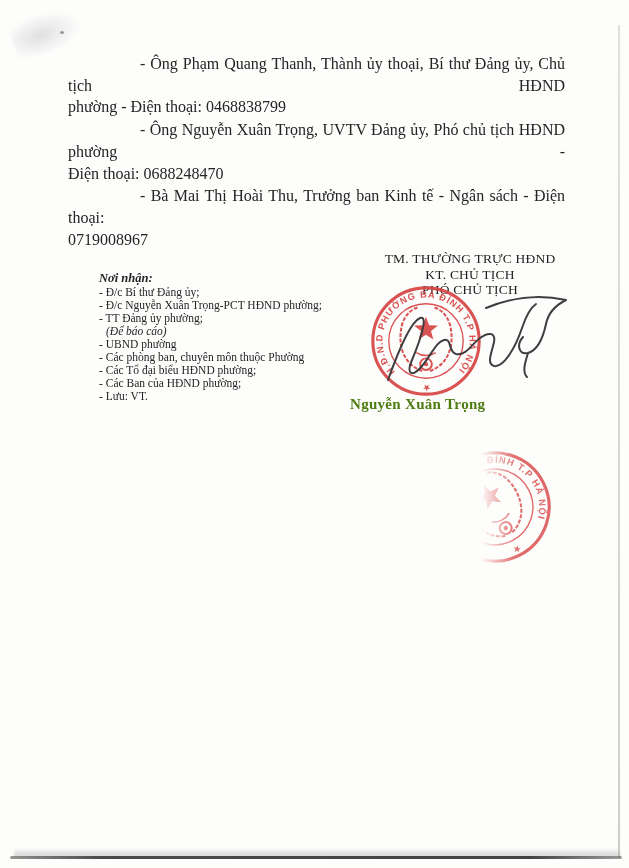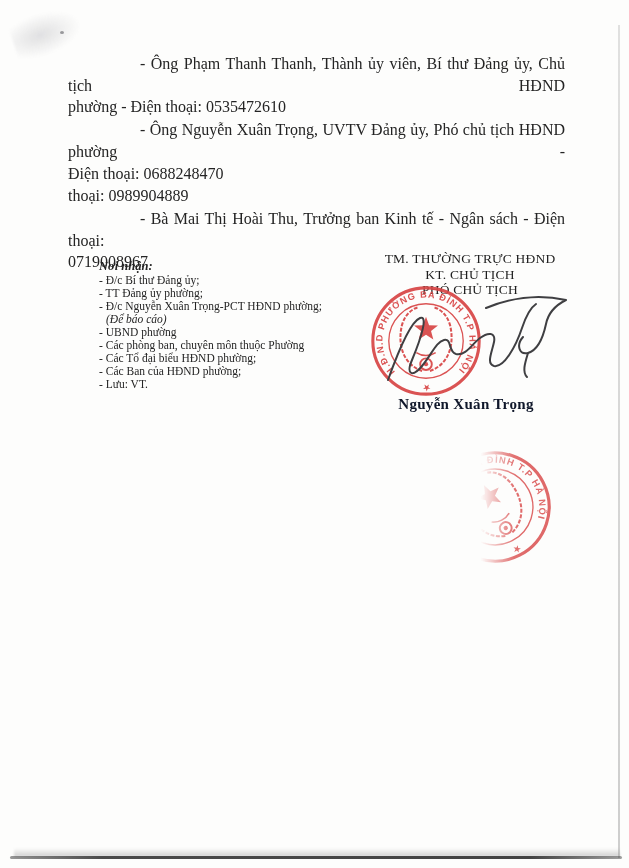--- a/index.html
+++ b/index.html
@@ -34,33 +34,33 @@
     border-radius:2px;
   }
 
   
   .officials{position:absolute;left:68px;top:53px;width:497px;font-size:16px;line-height:21.7px;}
   .para{margin:0 0 1px 0;}
   .line{white-space:normal;}
   .line.first{text-indent:72px;text-align:justify;text-align-last:justify;}
 
   
-  .recipients{position:absolute;left:99px;top:260px;width:265px;font-size:11.5px;line-height:13px;}
+  .recipients{position:absolute;left:99px;top:272px;width:265px;font-size:11.5px;line-height:13px;}
   .recipients-heading{font-weight:bold;font-style:italic;font-size:12.5px;margin-bottom:1px;}
   .r-item{white-space:nowrap;}
   .r-item:nth-of-type(4){font-style:italic;padding-left:7px;}
 
   
   .sig-head{
     position:absolute;left:355px;top:251px;width:230px;text-align:center;
     font-weight:normal;font-size:13.5px;line-height:15.5px;letter-spacing:0.2px;color:#1e1e1e;
   }
   .signer-name{
-    position:absolute;left:366px;top:396px;width:200px;text-align:center;
-    font-weight:bold;font-size:15px;color:#0f172a;letter-spacing:0.3px;
+    position:absolute;left:350px;top:396px;width:200px;
+    font-weight:bold;font-size:15px;color:#4d7c0f;letter-spacing:0.3px;
   }
 
   
   .stamp{position:absolute;color:#d84545;}
   .stamp1{left:368px;top:283px;opacity:0.92;}
   .stamp2-wrap{
     position:absolute;left:436px;top:448px;width:118px;height:118px;opacity:0.8;
     -webkit-mask-image:linear-gradient(to right, transparent 0%, transparent 38%, rgba(0,0,0,0.55) 54%, rgba(0,0,0,0.95) 66%, #000 78%);
     mask-image:linear-gradient(to right, transparent 0%, transparent 38%, rgba(0,0,0,0.55) 54%, rgba(0,0,0,0.95) 66%, #000 78%);
   }
@@ -95,48 +95,47 @@
 
   <div class="smudge"></div>
   <div class="smudge-dot"></div>
   <div class="edge-right"></div>
   <div class="edge-bottom-fuzz"></div>
   <div class="edge-bottom"></div>
 
   <div class="officials">
 
       <div class="para">
-        <div class="line first">- Ông Phạm Thanh Thanh, Thành ủy viên, Bí thư Đảng ủy, Chủ tịch HĐND</div>
-        <div class="line">phường - Điện thoại: 0535472610</div>
+        <div class="line first">- Ông Phạm Quang Thanh, Thành ủy thoại, Bí thư Đảng ủy, Chủ tịch HĐND</div>
+        <div class="line">phường - Điện thoại: 0468838799</div>
       </div>
 
       <div class="para">
         <div class="line first">- Ông Nguyễn Xuân Trọng, UVTV Đảng ủy, Phó chủ tịch HĐND phường -</div>
         <div class="line">Điện thoại: 0688248470</div>
       </div>
 
       <div class="para">
-        <div class="line">thoại: 0989904889</div>
       </div>
 
       <div class="para">
         <div class="line first">- Bà Mai Thị Hoài Thu, Trưởng ban Kinh tế - Ngân sách - Điện thoại:</div>
         <div class="line">0719008967</div>
       </div>
     </div>
 
   <div class="recipients">
     <div class="recipients-heading">Nơi nhận:</div>
     <div class="recipients-list">
 
         <div class="r-item">- Đ/c Bí thư Đảng ủy;</div>
 
+        <div class="r-item">- Đ/c Nguyễn Xuân Trọng-PCT HĐND phường;</div>
+
         <div class="r-item">- TT Đảng ủy phường;</div>
-
-        <div class="r-item">- Đ/c Nguyễn Xuân Trọng-PCT HĐND phường;</div>
 
         <div class="r-item">(Để báo cáo)</div>
 
         <div class="r-item">- UBND phường</div>
 
         <div class="r-item">- Các phòng ban, chuyên môn thuộc Phường</div>
 
         <div class="r-item">- Các Tổ đại biểu HĐND phường;</div>
 
         <div class="r-item">- Các Ban của HĐND phường;</div>

